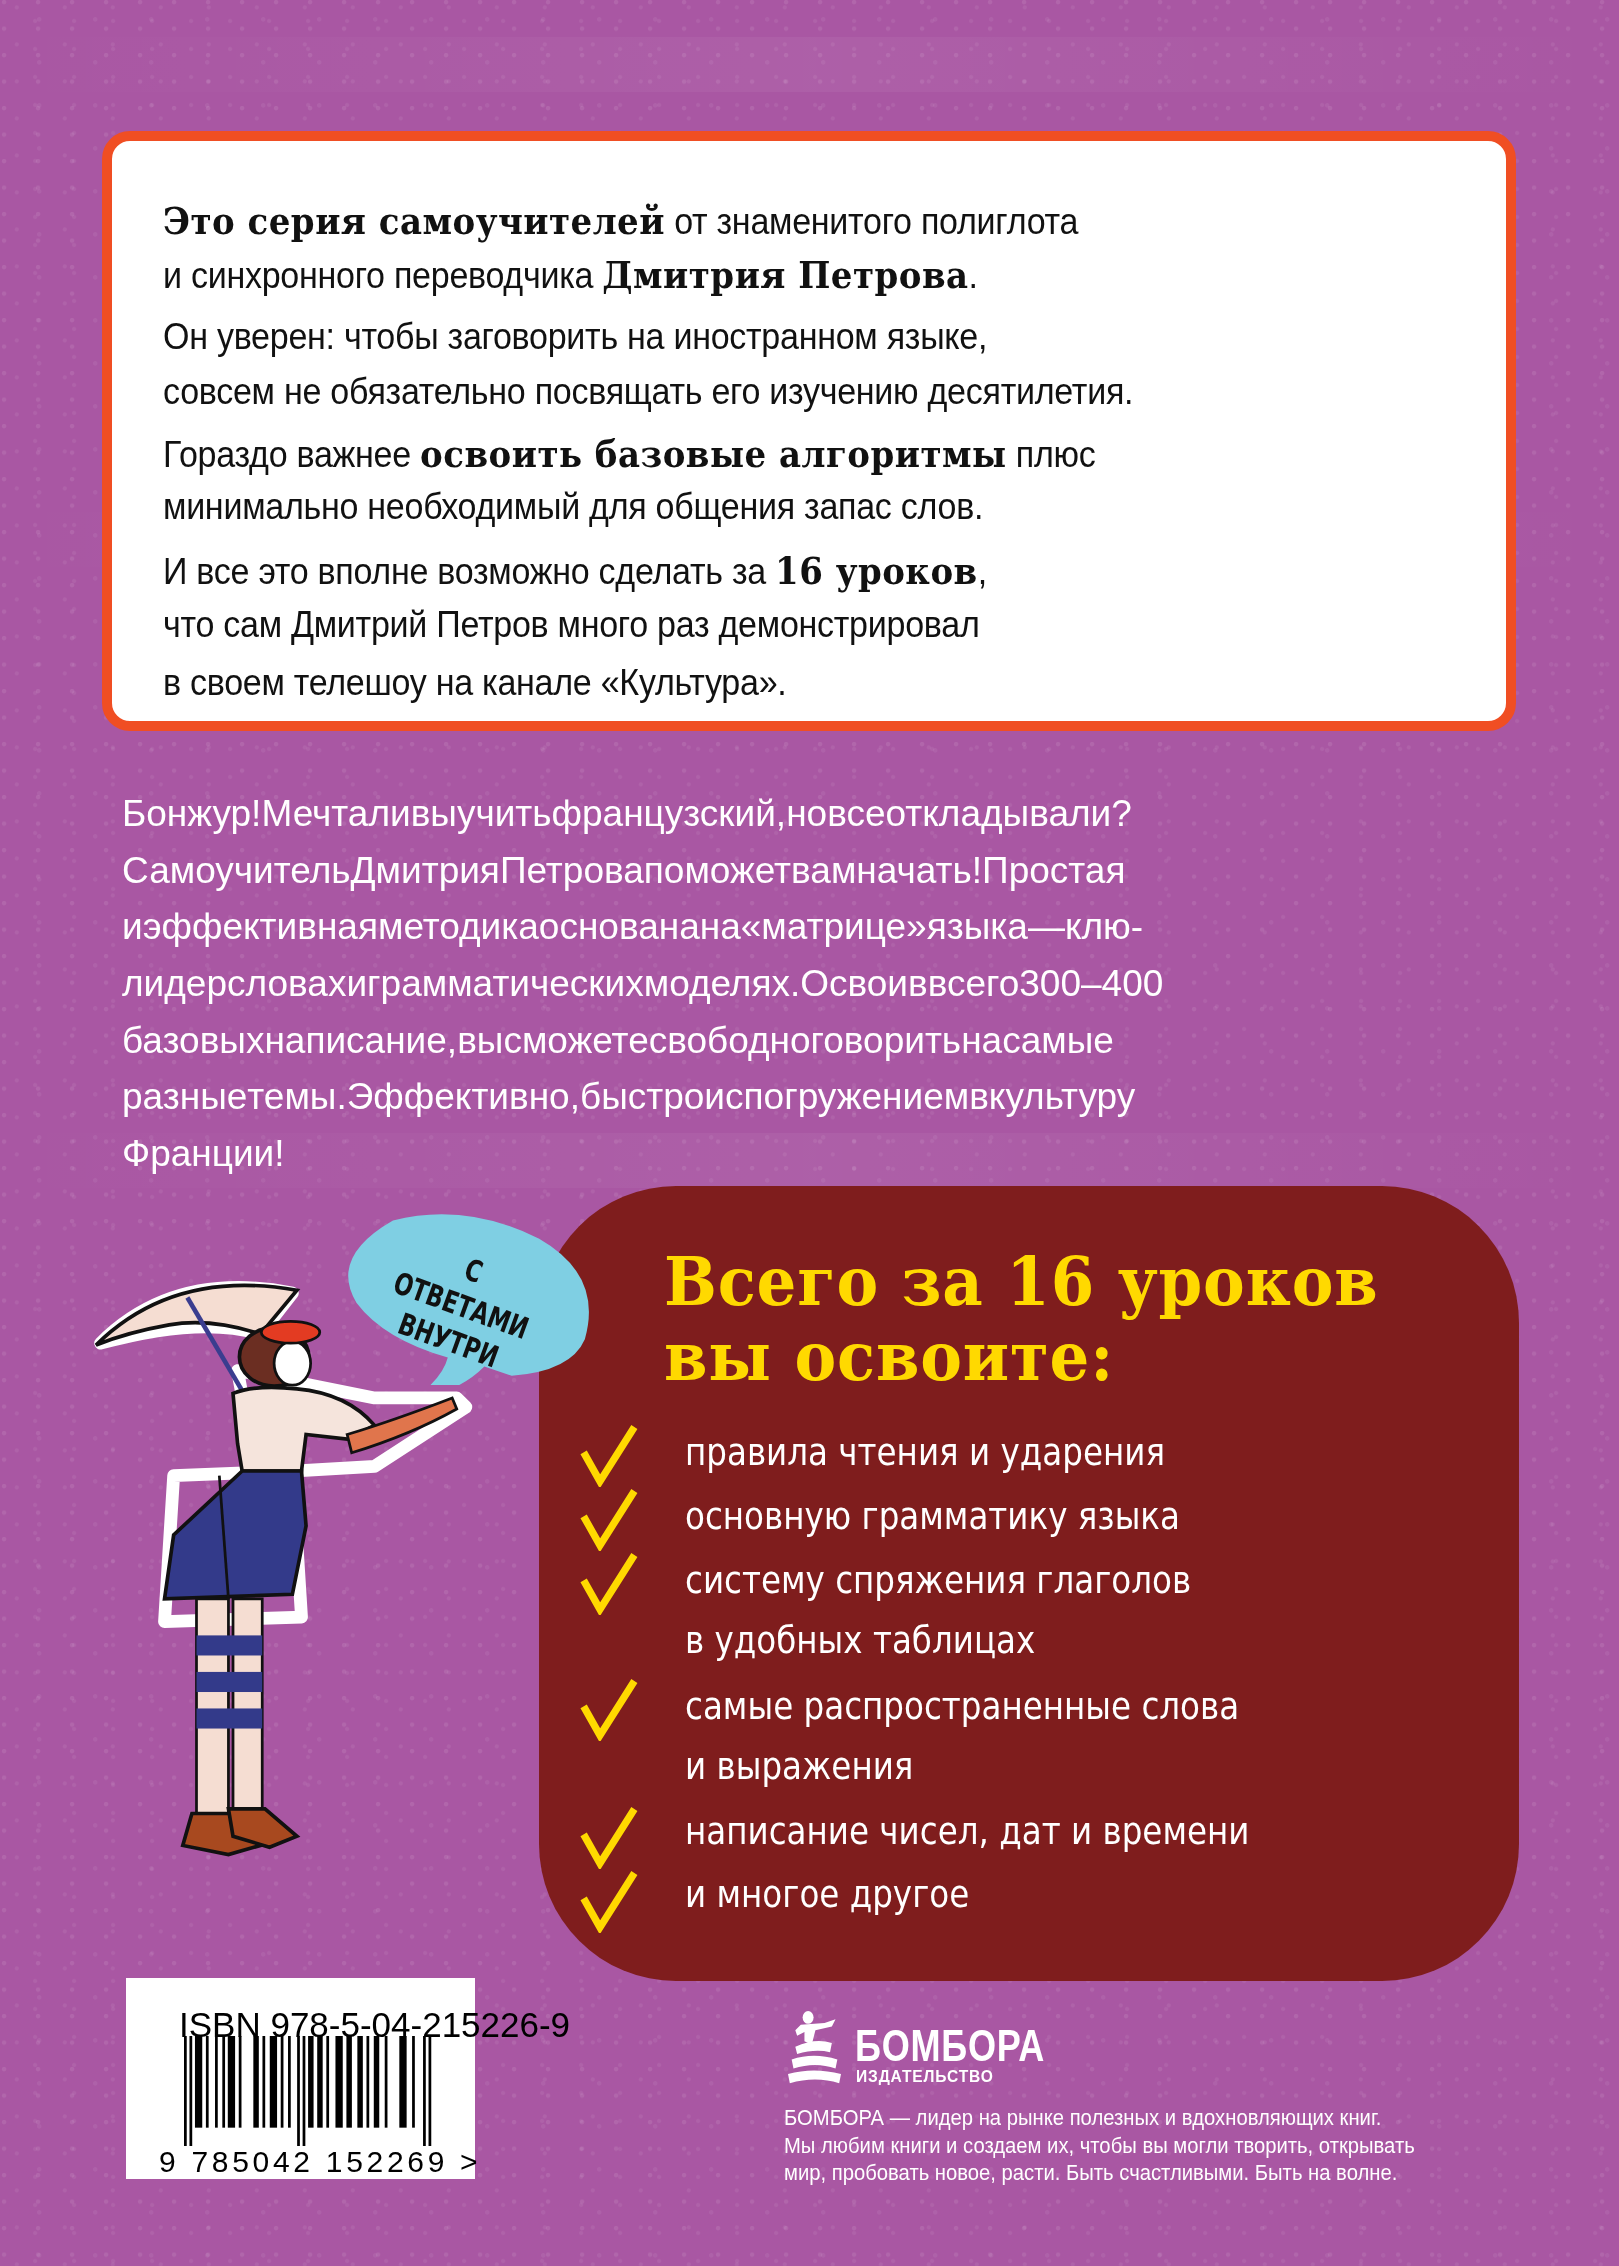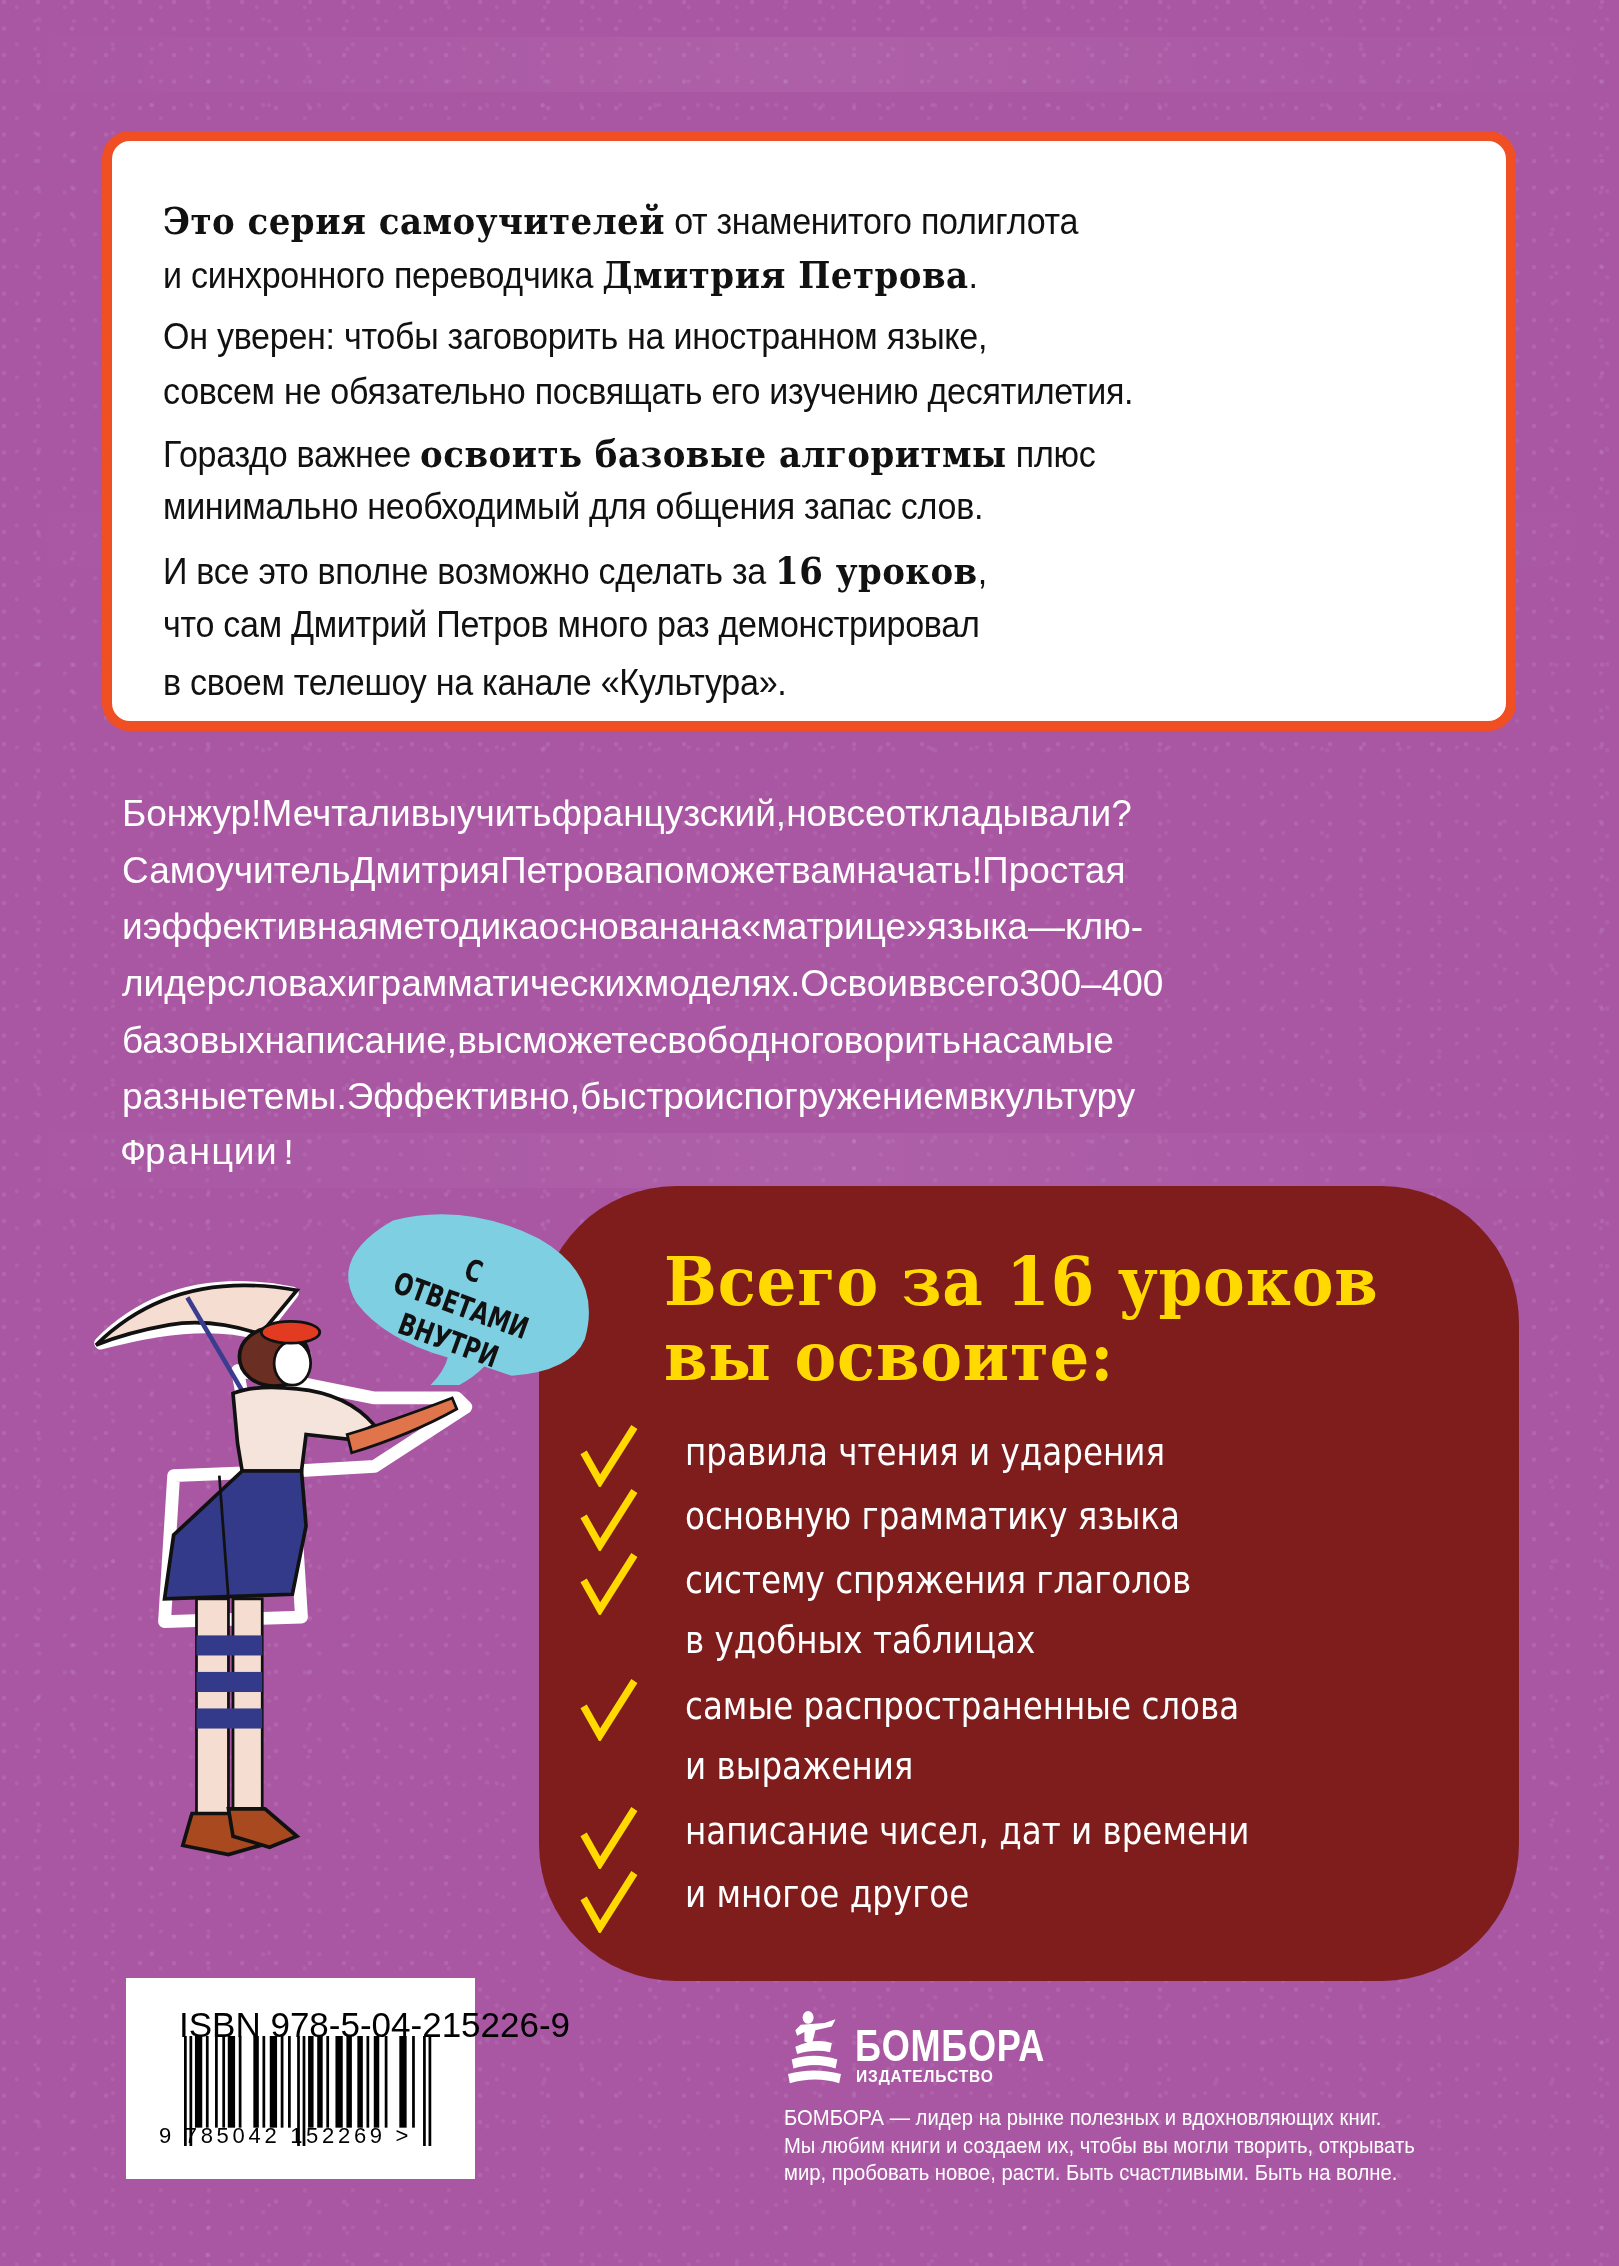--- a/index.html
+++ b/index.html
@@ -32,21 +32,21 @@
   .intro-line b {
     font-family:"DejaVu Serif", serif; font-weight:bold; font-size:37px; letter-spacing:0.5px;
   }
 
   
   .desc-line {
     position:absolute; left:122px; width:1377px; font-size:37px; color:#ffffff;
     white-space:nowrap; display:flex; justify-content:flex-start;
     transform-origin:left center;
   }
-  .desc-line.last { justify-content:flex-start;font-family:Liberation Mono, monospace; }
+  .desc-line.last { justify-content:flex-start; }
   .desc-line span { display:inline-block; }
 
   
   .features-box {
     position:absolute; left:539px; top:1186px; width:980px; height:795px;
     background:#7f1d1d; border-radius:137px;
   }
   .features-title {
     position:absolute; left:125px; color:#ffd900; font-family:"DejaVu Serif", serif;
     font-weight:bold; font-size:68px; white-space:nowrap; letter-spacing:0.9px;
@@ -72,21 +72,21 @@
 
   
   .barcode-card {
     position:absolute; left:126px; top:1978px; width:349px; height:201px; background:#fff;
   }
   .isbn-text {
     position:absolute; left:53px; top:27.4px; font-size:35px; color:#000; white-space:nowrap;
   }
   .barcode-bars { position:absolute; left:58px; top:58px; width:250px; height:110px; }
   .barcode-digits {
-    position:absolute; left:33px; top:145px; font-size:22px; color:#000; white-space:nowrap; letter-spacing:3.7px;
+    position:absolute; left:33px; top:167px; font-size:30px; color:#000; white-space:nowrap; letter-spacing:3.7px;
   }
 
   
   .logo-mark { position:absolute; left:788px; top:2010px; width:53px; height:77px; }
   .logo-name {
     position:absolute; left:855px; top:2021px; font-size:44px; font-weight:bold; color:#fff;
     transform:scaleX(0.82); transform-origin:left center; letter-spacing:0.9px;
   }
   .logo-sub {
     position:absolute; left:856px; top:2067px; font-size:16.4px; font-weight:bold; color:#fff;

